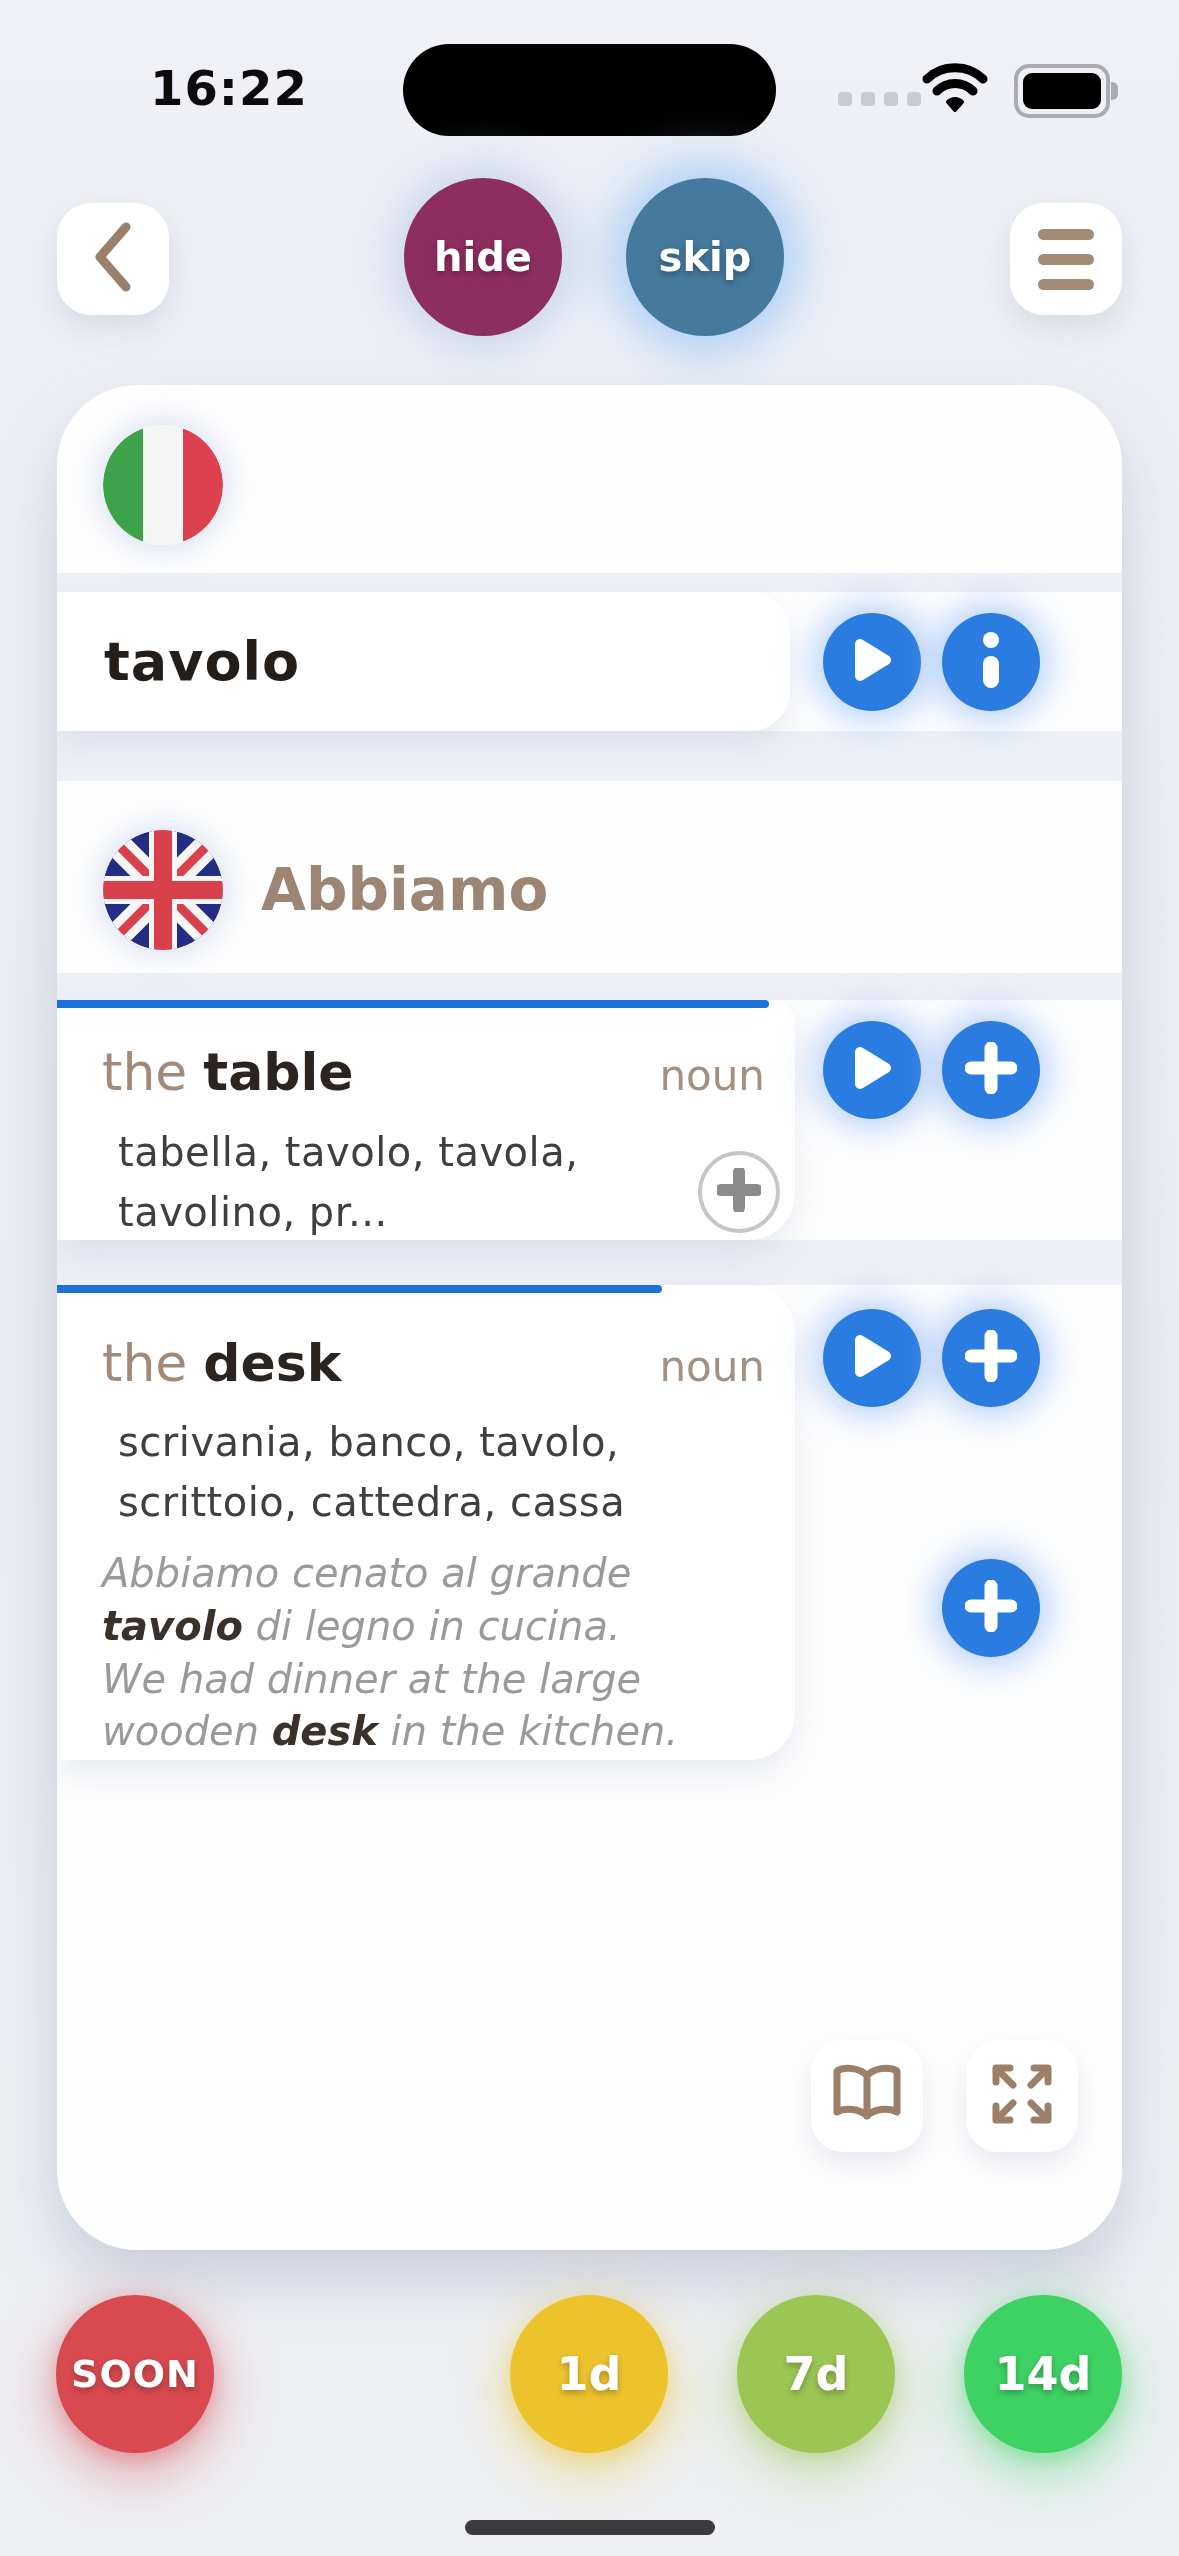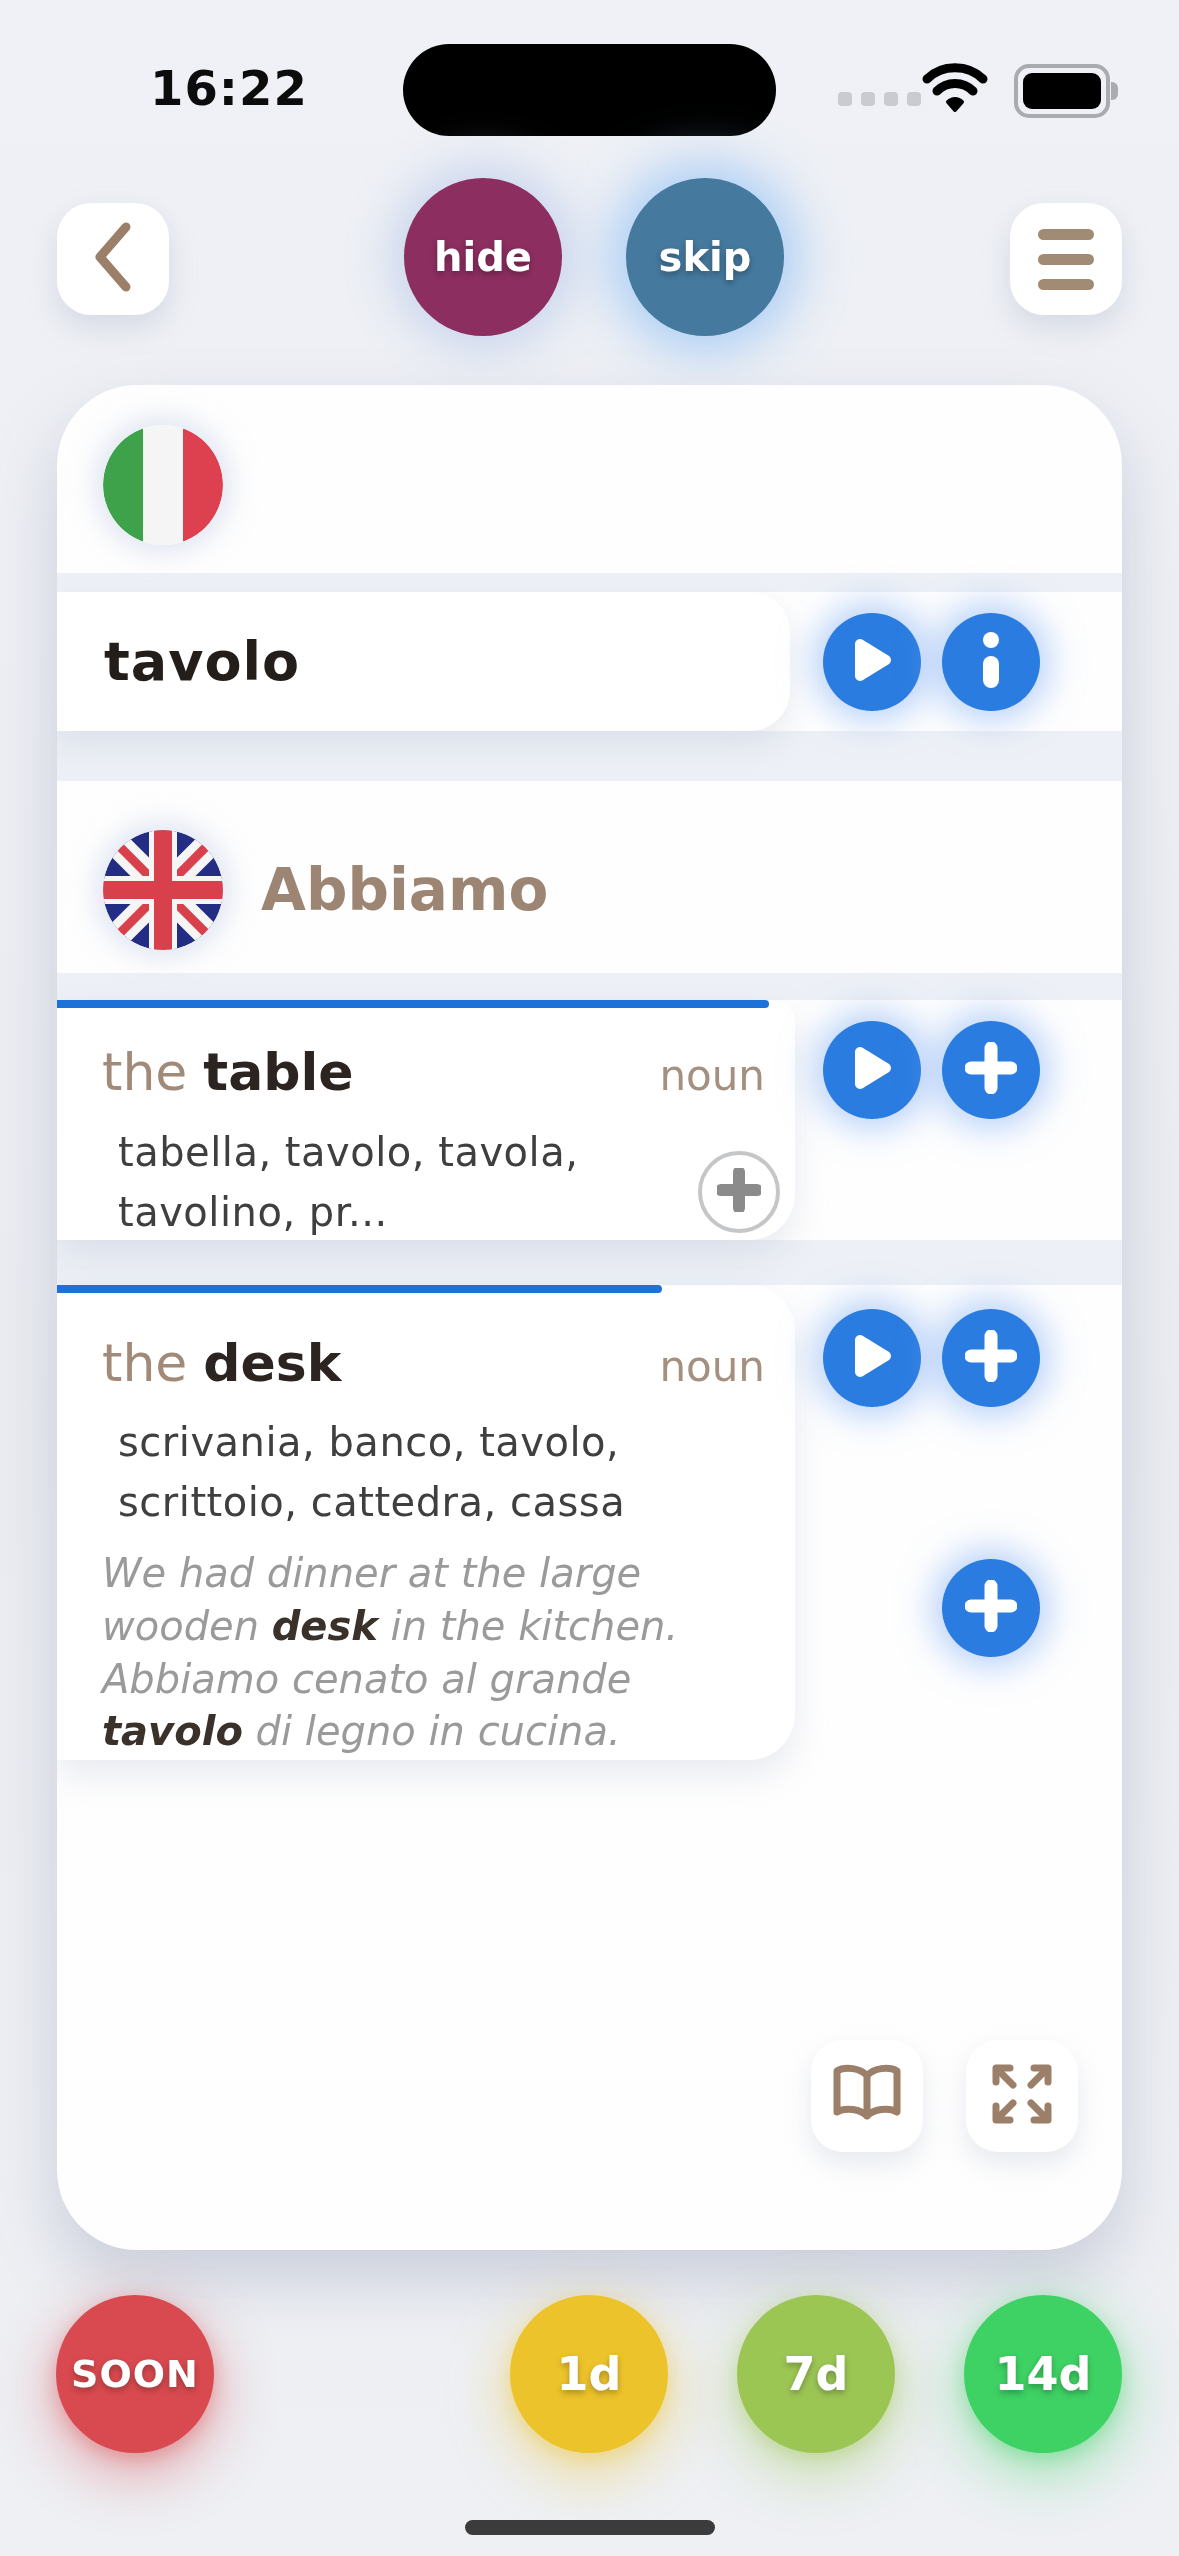--- a/index.html
+++ b/index.html
@@ -212,24 +212,24 @@
     <div class="t-card" style="top:900px;height:475px;border-radius:0 46px 46px 0;">
       <div class="t-bar" style="width: 605px; border-radius: 0px 4px 4px 0px; background: rgb(28, 114, 217);"></div>
       <div class="t-head" style="top:48px;">
         <span class="t-art">the</span>
         <span class="t-word">desk</span>
         <span class="t-pos">noun</span>
       </div>
       <div class="t-syn" style="top:127px;width:630px;">scrivania, banco, tavolo, scrittoio, cattedra, cassa</div>
       <div class="example" style="top:262px;">
         <p>
-          <span>We had dinner at the large wooden </span><b>desk</b><span> in the kitchen.</span>
+          <span>Abbiamo cenato al grande </span><b>tavolo</b><span> di legno in cucina.</span>
         </p>
         <p>
-          <span>Abbiamo cenato al grande </span><b>tavolo</b><span> di legno in cucina.</span>
+          <span>We had dinner at the large wooden </span><b>desk</b><span> in the kitchen.</span>
         </p>
       </div>
     </div>
     <div class="blue-btn" style="left: 766px; top: 924px; background: rgb(43, 124, 224);">
       <span>
         <svg width="44" height="48" viewBox="0 0 44 48">
           <path d="M10 8 L36 24 L10 40 Z" fill="#fff" stroke="#fff" stroke-width="10" stroke-linejoin="round"></path>
         </svg>
       </span>
     </div>

